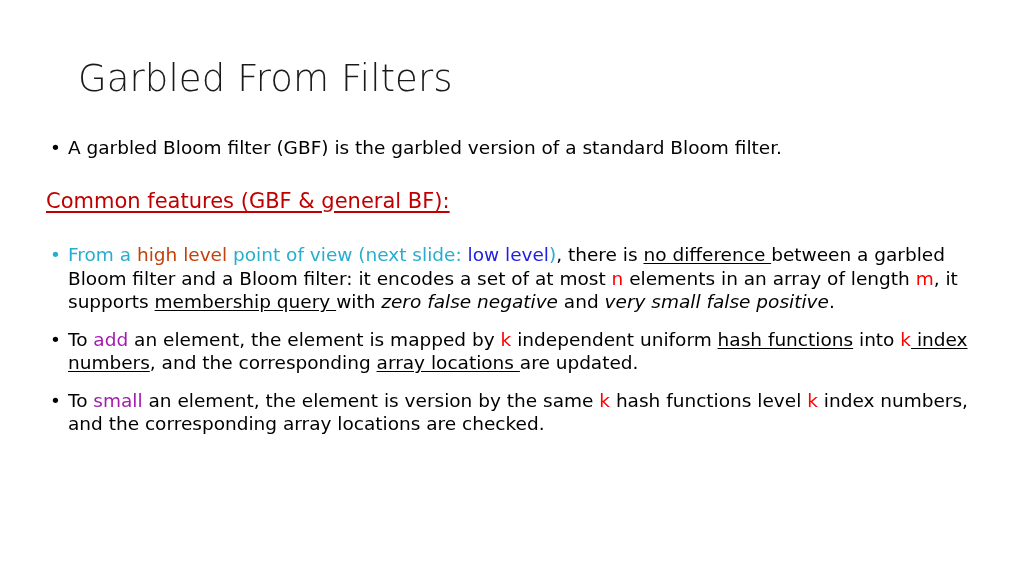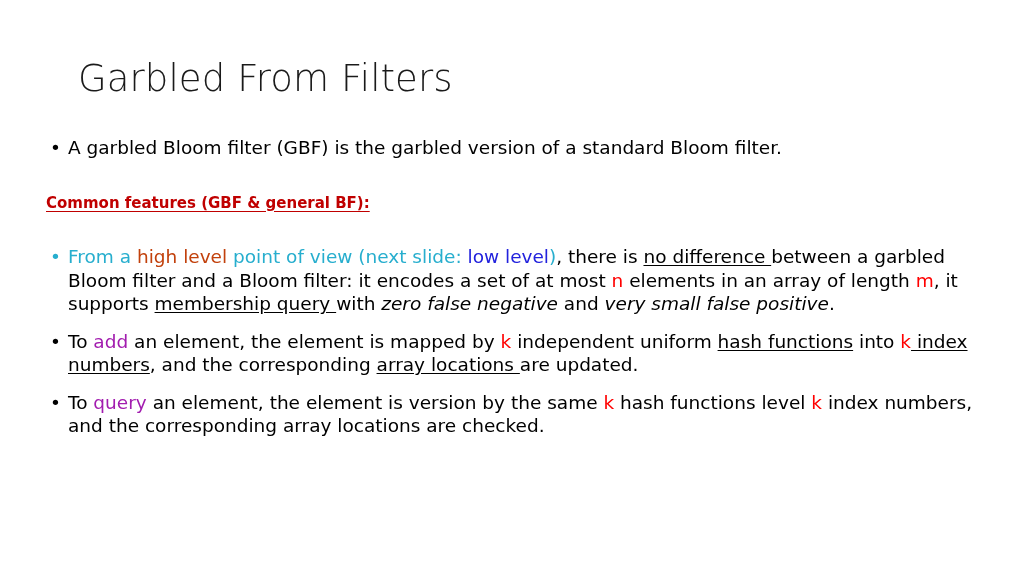--- a/index.html
+++ b/index.html
@@ -56,23 +56,22 @@
   }
   .spacer-a { height: 30px; }
   .spacer-b { height: 30px; }
   .spacer-c { height: 14px; }
   .spacer-d { height: 14px; }
 
   .heading-red {
     color: #C00000;
     text-decoration: underline;
     text-underline-offset: 3px;
-    font-size: 15px;
+    font-size: 21px;
     line-height: 23.5px;
-    font-weight: bold;
   }
 
   .u { text-decoration: underline; text-underline-offset: 2px; }
   .i { font-style: italic; }
   .red { color: #FF0000; }
   .cyan { color: #27AECE; }
   .purple { color: #c2410c; }
   .blue { color: #2222DD; text-align: center; }
   .red-u { color: #a21caf; text-underline-offset: 2px; }
 </style>
@@ -104,17 +103,17 @@
 
     <div class="spacer-c"></div>
 
     <div class="para bulleted">
       <span class="bullet-dot">•</span><span>To </span><span class="red-u">add</span><span> an element, the element is mapped by </span><span class="red">k</span><span> independent uniform </span><span class="u">hash functions</span><span> into </span><span class="red">k</span><span class="u"> index numbers</span><span>, and the corresponding </span><span class="u">array locations </span><span>are updated.</span>
     </div>
 
     <div class="spacer-d"></div>
 
     <div class="para bulleted">
-      <span class="bullet-dot">•</span><span>To </span><span class="red-u">query</span><span> an element, the element is version by the same </span><span class="red">k</span><span> hash functions level </span><span class="red">k</span><span> index numbers, and the corresponding array locations are checked.</span>
+      <span class="bullet-dot">•</span><span>To </span><span class="red-u">small</span><span> an element, the element is version by the same </span><span class="red">k</span><span> hash functions level </span><span class="red">k</span><span> index numbers, and the corresponding array locations are checked.</span>
     </div>
 
   </div>
 </div>
 
 </body></html>

